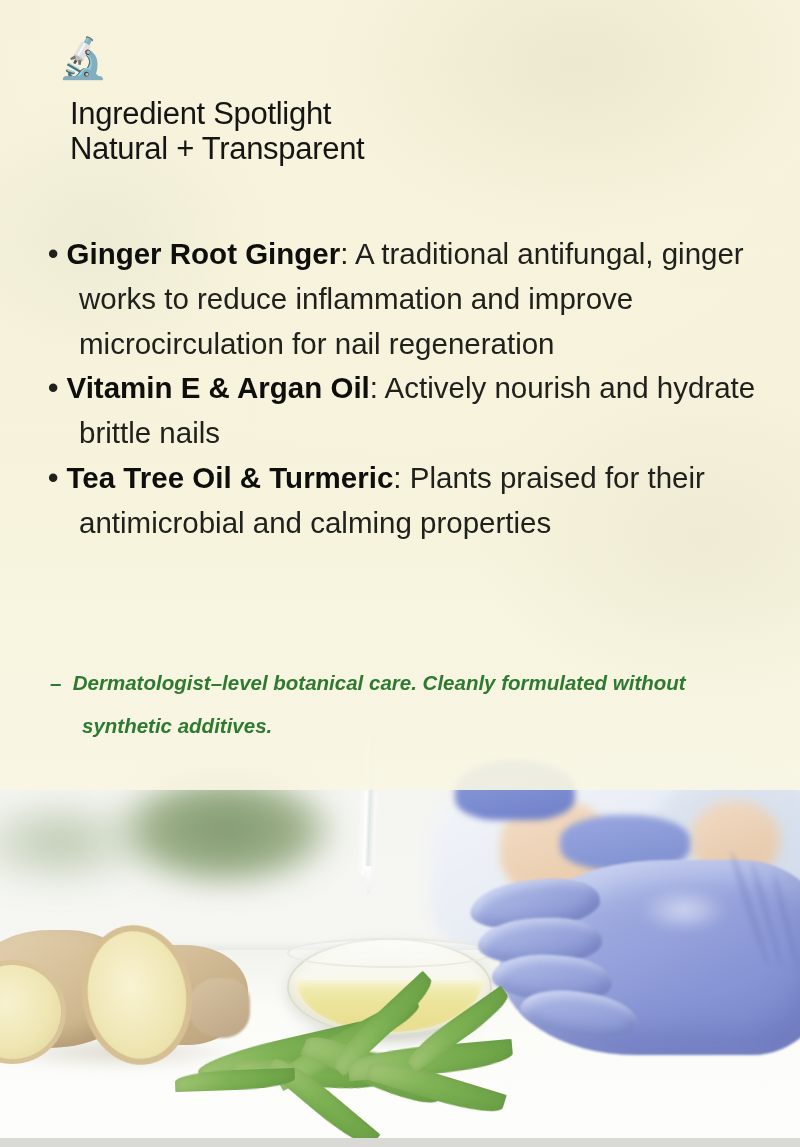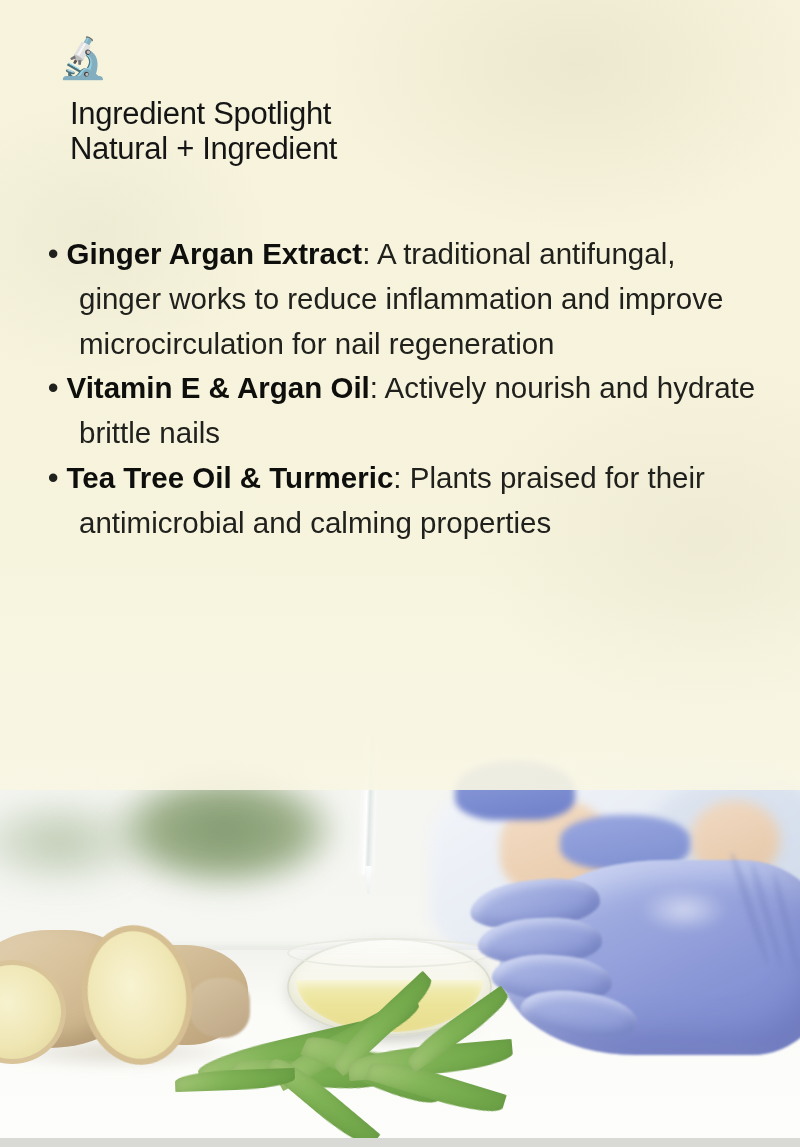--- a/index.html
+++ b/index.html
@@ -331,37 +331,40 @@
     <div class="bottom-strip"></div>
   </div>
 
   <div class="panel">
     <div class="panel-veil"></div>
 
     <div class="emoji">🔬</div>
 
     <div class="headline">
       <div>Ingredient Spotlight</div>
-      <div>Natural + Ingredient</div>
+      <div>Natural + Transparent</div>
     </div>
 
     <div class="bullets">
 
       <p class="bullet">
         <span class="dot">•</span>
-        <b>Ginger Argan Extract</b><span>: </span><span>A traditional antifungal, ginger works to reduce inflammation and improve microcirculation for nail regeneration</span>
+        <b>Ginger Root Ginger</b><span>: </span><span>A traditional antifungal, ginger works to reduce inflammation and improve microcirculation for nail regeneration</span>
       </p>
 
       <p class="bullet">
         <span class="dot">•</span>
         <b>Vitamin E &amp; Argan Oil</b><span>: </span><span>Actively nourish and hydrate brittle nails</span>
       </p>
 
       <p class="bullet">
         <span class="dot">•</span>
         <b>Tea Tree Oil &amp; Turmeric</b><span>: </span><span>Plants praised for their antimicrobial and calming properties</span>
       </p>
 
     </div>
 
+    <p class="footnote">
+      <span>–</span>&nbsp;&nbsp;<span>Dermatologist–level botanical care. Cleanly formulated without synthetic additives.</span>
+    </p>
   </div>
 
 </div>
 
 </body></html>

